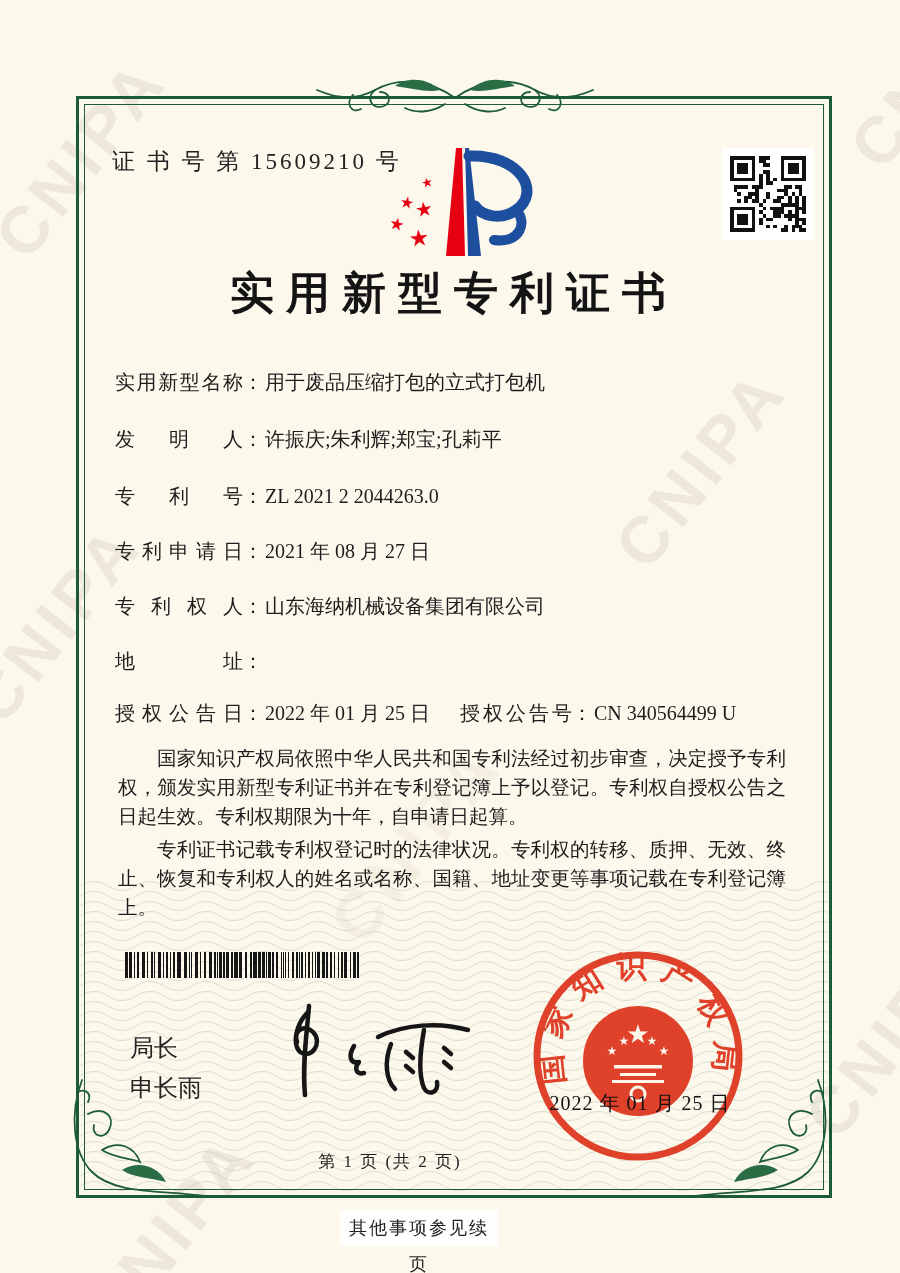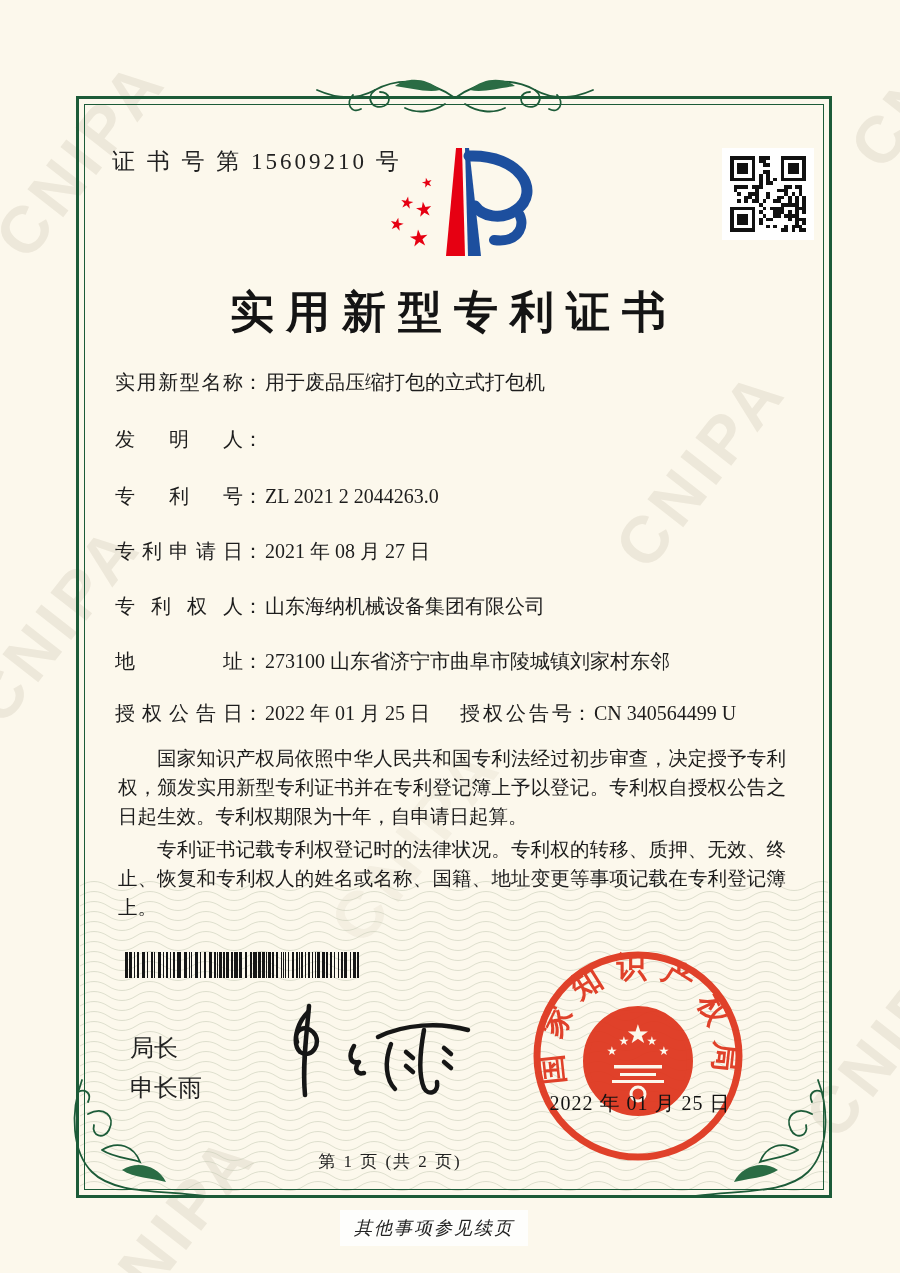--- a/index.html
+++ b/index.html
@@ -12,21 +12,21 @@
   #waves path{fill:none;stroke:#c4cbb4;stroke-width:1;opacity:.55;}
   .frame-a{position:absolute;left:76px;top:96px;width:756px;height:1102px;
            border:3px solid #1c5b38;box-sizing:border-box;}
   .frame-b{position:absolute;left:84px;top:104px;width:740px;height:1086px;
            border:1px solid #1c5b38;box-sizing:border-box;}
   .orn{position:absolute;}
   .orn path{stroke:#1c5b38;fill:none;stroke-width:1.8;stroke-linecap:round;}
   .orn .lf{fill:#2a6c44;stroke:none;}
   .cert-no{position:absolute;left:112px;top:146px;font-size:23px;letter-spacing:3px;color:#222;}
   .title{position:absolute;left:76px;top:264px;width:756px;text-align:center;
-         font-size:44px;font-weight:bold;letter-spacing:12px;color:#141414;margin-top:19px;}
+         font-size:44px;font-weight:bold;letter-spacing:12px;color:#141414;}
   .qr-box{position:absolute;left:722px;top:148px;width:92px;height:92px;background:#fff;
           display:flex;align-items:center;justify-content:center;}
   .row{position:absolute;left:115px;display:flex;align-items:baseline;font-size:20px;}
   .lbl{width:128px;display:flex;justify-content:space-between;color:#1d1d1d;}
   .lbl2{width:112px;}
   .colon{margin:0 2px 0 0;}
   .val{margin-left:0;white-space:nowrap;color:#1d1d1d;}
   .grant2{position:absolute;left:345px;top:0;display:flex;align-items:baseline;}
   .paras{position:absolute;left:114px;top:740px;width:676px;font-size:19.5px;
          line-height:29px;text-align:justify;color:#1c1c1c;}
@@ -34,23 +34,23 @@
   #barcode{position:absolute;left:125px;top:952px;}
   .signoff{position:absolute;left:130px;top:1028px;font-size:24px;line-height:40px;
            font-family:"Liberation Sans","DejaVu Sans",sans-serif;color:#222;}
   #signature{position:absolute;left:278px;top:1002px;}
   #signature path{stroke:#161616;stroke-width:4.5;fill:none;stroke-linecap:round;stroke-linejoin:round;}
   #seal{position:absolute;left:527px;top:945px;opacity:.95;}
   .seal-date{position:absolute;left:520px;top:1090px;width:240px;text-align:center;
              font-size:20px;letter-spacing:1px;color:#111;z-index:6;}
   .page-info{position:absolute;left:76px;top:1150px;width:628px;text-align:center;
              font-size:17px;letter-spacing:2px;color:#222;}
-  .note-box{position:absolute;left:340px;top:1210px;width:188px;height:36px;background:#fefefc;
+  .note-box{position:absolute;left:340px;top:1210px;width:158px;height:36px;background:#fefefc;
             text-align:center;line-height:36px;font-size:18px;letter-spacing:2px;color:#222;
-            font-style:italic;}
+            }
   svg text{font-family:"DejaVu Sans","Liberation Sans",sans-serif;}
 </style>
 </head>
 <body>
 
 <div class="page">
 
   <span class="wm" style="left:-35px;top:120px;">CNIPA</span>
   <span class="wm" style="left:820px;top:30px;">CNIPA</span>
   <span class="wm" style="left:585px;top:430px;">CNIPA</span>
@@ -373,20 +373,21 @@
       <span class="colon">：</span>
     <span class="val">用于废品压缩打包的立式打包机</span>
   </div>
   <div class="row" style="top:426px;">
     <span class="lbl justify">
         <span>发</span>
         <span>明</span>
         <span>人</span>
       </span>
       <span class="colon">：</span>
+    <span class="val">许振庆;朱利辉;郑宝;孔莉平</span>
   </div>
   <div class="row" style="top:483px;">
     <span class="lbl justify">
         <span>专</span>
         <span>利</span>
         <span>号</span>
       </span>
       <span class="colon">：</span>
     <span class="val">ZL 2021 2 2044263.0</span>
   </div>
@@ -410,21 +411,20 @@
       </span>
       <span class="colon">：</span>
     <span class="val">山东海纳机械设备集团有限公司</span>
   </div>
   <div class="row" style="top:648px;">
     <span class="lbl justify">
         <span>地</span>
         <span>址</span>
       </span>
       <span class="colon">：</span>
-    <span class="val">273100  山东省济宁市曲阜市陵城镇刘家村东邻</span>
   </div>
   <div class="row" style="top:700px;width:676px;">
     <span class="lbl justify">
         <span>授</span>
         <span>权</span>
         <span>公</span>
         <span>告</span>
         <span>日</span>
       </span>
       <span class="colon">：</span>

